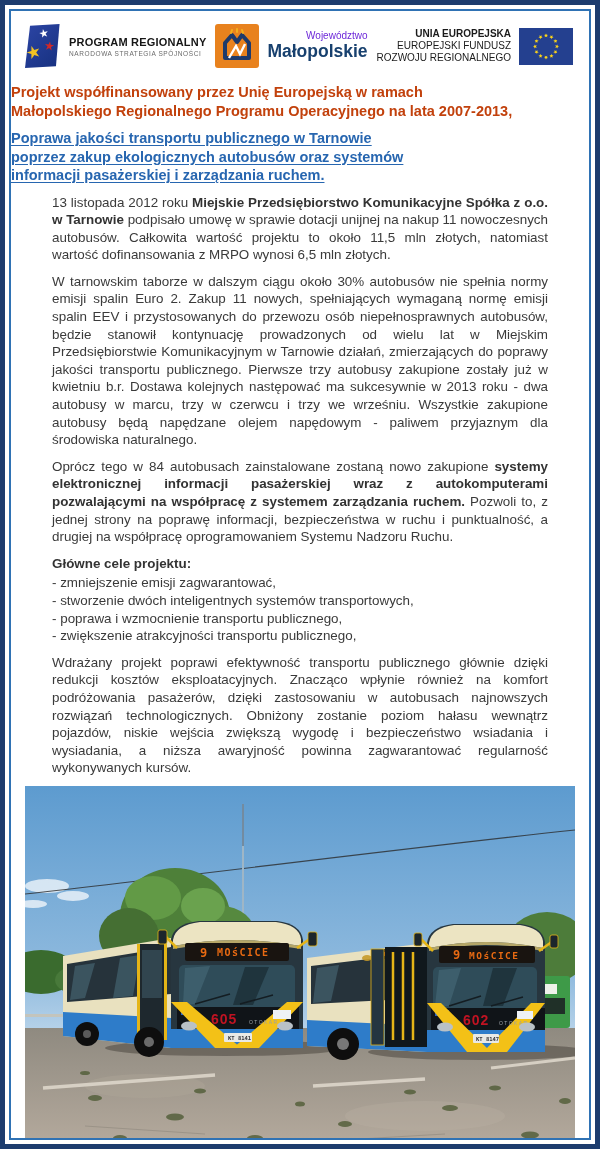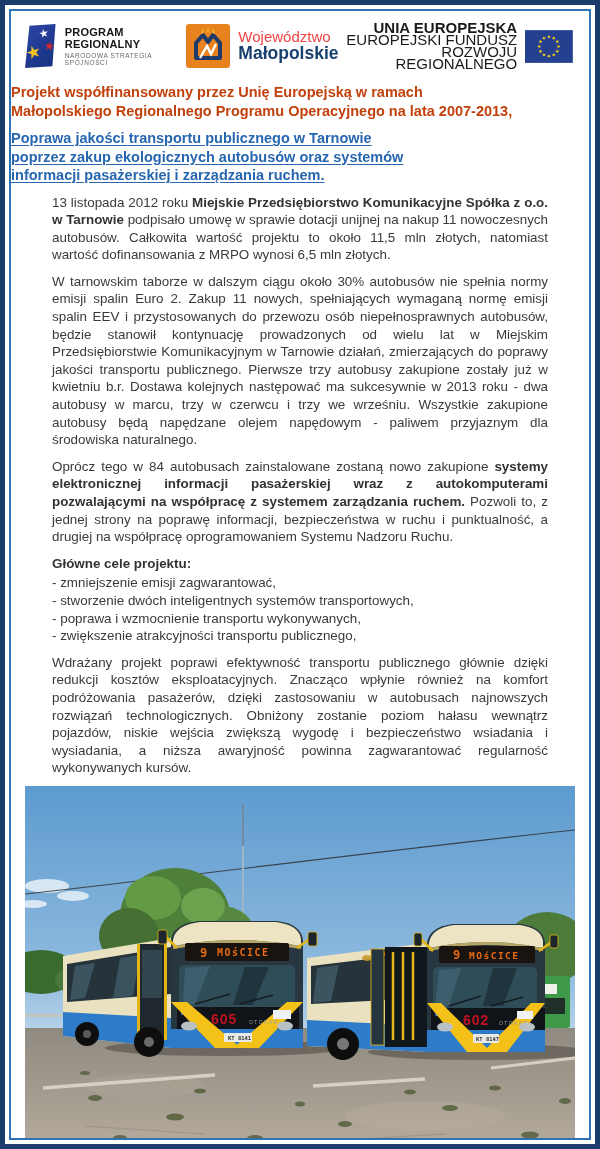--- a/index.html
+++ b/index.html
@@ -11,23 +11,23 @@
   .logo{display:flex;align-items:center;gap:8px;}
   .pr-flag{position:relative;width:36px;height:44px;background:linear-gradient(135deg,#2c45a5,#16307e);
            clip-path:polygon(14% 4%,96% 0%,86% 96%,0% 100%);}
   .pr-flag .st{position:absolute;line-height:1;}
   .st-w{color:#fff;font-size:11px;left:14px;top:4px;transform:rotate(-12deg);}
   .st-r{color:#d02828;font-size:12px;left:19px;top:16px;transform:rotate(8deg);}
   .st-y{color:#f2c222;font-size:17px;left:1px;top:20px;transform:rotate(-18deg);}
   .pr-title{font-size:11px;font-weight:bold;color:#151515;letter-spacing:.2px;}
   .pr-sub{font-size:6.5px;color:#6a6a6a;letter-spacing:.6px;margin-top:2px;}
   .mal-box{width:44px;height:44px;background:#e8821e;border-radius:3px;display:flex;align-items:center;justify-content:center;}
-  .mal-l1{font-size:15px;color:#ef4444;line-height:1.05;}
+  .mal-l1{font-size:10px;color:#6d28d9;line-height:1.05;text-align:right;}
   .mal-l2{font-size:17.5px;font-weight:bold;color:#17406e;line-height:1.1;}
-  .eu-text{text-align:right;font-size:15px;line-height:12px;color:#1a1a1a;}
+  .eu-text{text-align:right;font-size:10px;line-height:12px;color:#1a1a1a;}
   .eu-text .b{font-weight:bold;}
   
   .t1{margin-top:12px;text-align:left;color:#c2410c;font-weight:bold;font-size:14.5px;line-height:18.5px;}
   .t2{margin-top:9px;text-align:left;color:#2766b0;font-weight:bold;font-size:14.5px;line-height:18.5px;}
   .t2 .u{text-decoration:underline;text-underline-offset:2px;}
   
   .content{padding:0 41px;color:#3a3a3a;}
   .content p{font-size:13.4px;line-height:17.6px;text-align:justify;margin:9px 0;}
   .content b{color:#333;}
   .goals-h{font-weight:bold;margin:9px 0 2px 0 !important;text-align:left !important;}
@@ -111,21 +111,21 @@
   </div>
 
   <main class="content">
     <p><span>13 listopada 2012 roku </span><b>Miejskie Przedsiębiorstwo Komunikacyjne Spółka z o.o. w Tarnowie</b><span> podpisało umowę w sprawie dotacji unijnej na nakup 11 nowoczesnych autobusów. Całkowita wartość projektu to około 11,5 mln złotych, natomiast wartość dofinansowania z MRPO wynosi 6,5 mln złotych.</span></p>
     <p>W tarnowskim taborze w dalszym ciągu około 30% autobusów nie spełnia normy emisji spalin Euro 2. Zakup 11 nowych, spełniających wymaganą normę emisji spalin EEV i przystosowanych do przewozu osób niepełnosprawnych autobusów, będzie stanowił kontynuację prowadzonych od wielu lat w Miejskim Przedsiębiorstwie Komunikacyjnym w Tarnowie działań, zmierzających do poprawy jakości transportu publicznego. Pierwsze trzy autobusy zakupione zostały już w kwietniu b.r. Dostawa kolejnych następować ma sukcesywnie w 2013 roku - dwa autobusy w marcu, trzy w czerwcu i trzy we wrześniu. Wszystkie zakupione autobusy będą napędzane olejem napędowym - paliwem przyjaznym dla środowiska naturalnego.</p>
     <p><span>Oprócz tego w 84 autobusach zainstalowane zostaną nowo zakupione </span><b>systemy elektronicznej informacji pasażerskiej wraz z autokomputerami pozwalającymi na współpracę z systemem zarządzania ruchem.</b><span> Pozwoli to, z jednej strony na poprawę informacji, bezpieczeństwa w ruchu i punktualność, a drugiej na współpracę oprogramowaniem Systemu Nadzoru Ruchu.</span></p>
     <p class="goals-h"><b>Główne cele projektu</b><span>:</span></p>
     <div>
       <div class="goal">- zmniejszenie emisji zagwarantować,</div>
       <div class="goal">- stworzenie dwóch inteligentnych systemów transportowych,</div>
-      <div class="goal">- poprawa i wzmocnienie transportu wykonywanych,</div>
+      <div class="goal">- poprawa i wzmocnienie transportu publicznego,</div>
       <div class="goal">- zwiększenie atrakcyjności transportu publicznego,</div>
     </div>
     <p>Wdrażany projekt poprawi efektywność transportu publicznego głównie dzięki redukcji kosztów eksploatacyjnych. Znacząco wpłynie również na komfort podróżowania pasażerów, dzięki zastosowaniu w autobusach najnowszych rozwiązań technologicznych. Obniżony zostanie poziom hałasu wewnątrz pojazdów, niskie wejścia zwiększą wygodę i bezpieczeństwo wsiadania i wysiadania, a niższa awaryjność powinna zagwarantować regularność wykonywanych kursów.</p>
   </main>
 
   <figure class="photo">
     <svg viewBox="0 0 550 365" width="550" height="365">
       <defs>
         <linearGradient id="sky" x1="0" y1="0" x2="0" y2="1">
           <stop offset="0" stop-color="#5d9bcf"></stop>

